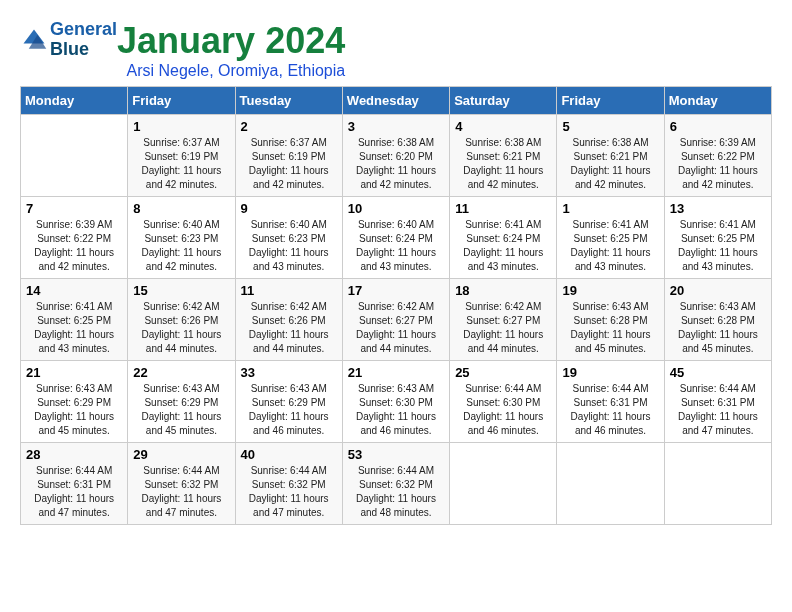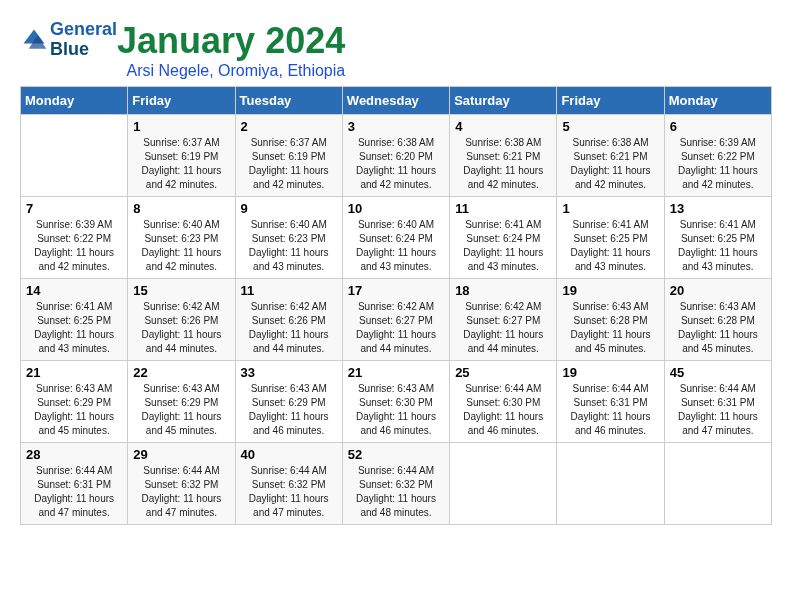--- a/index.html
+++ b/index.html
@@ -304,21 +304,21 @@
 Sunset: 6:32 PM
 Daylight: 11 hours and 47 minutes.</div>
         </td>
         <td>
           <span class="day-num">40</span>
           <div class="day-info" style="white-space: pre-line;">Sunrise: 6:44 AM
 Sunset: 6:32 PM
 Daylight: 11 hours and 47 minutes.</div>
         </td>
         <td>
-          <span class="day-num">52</span>
+          <span class="day-num">53</span>
           <div class="day-info" style="white-space: pre-line;">Sunrise: 6:44 AM
 Sunset: 6:32 PM
 Daylight: 11 hours and 48 minutes.</div>
         </td>
         <td class="empty-cell"></td>
         <td class="empty-cell"></td>
         <td class="empty-cell"></td>
       </tr>
     </tbody>
 </table>

